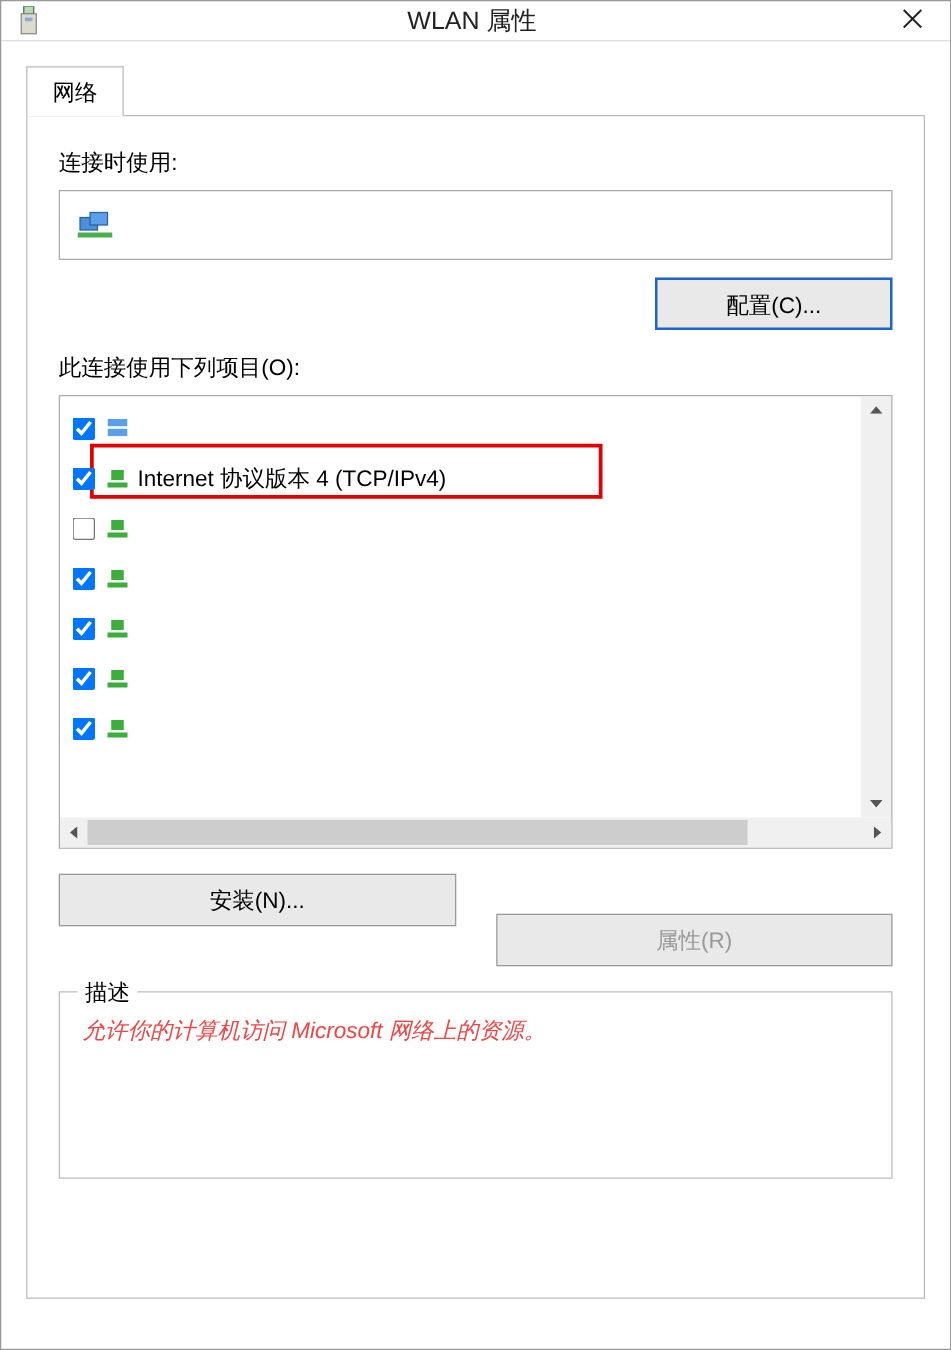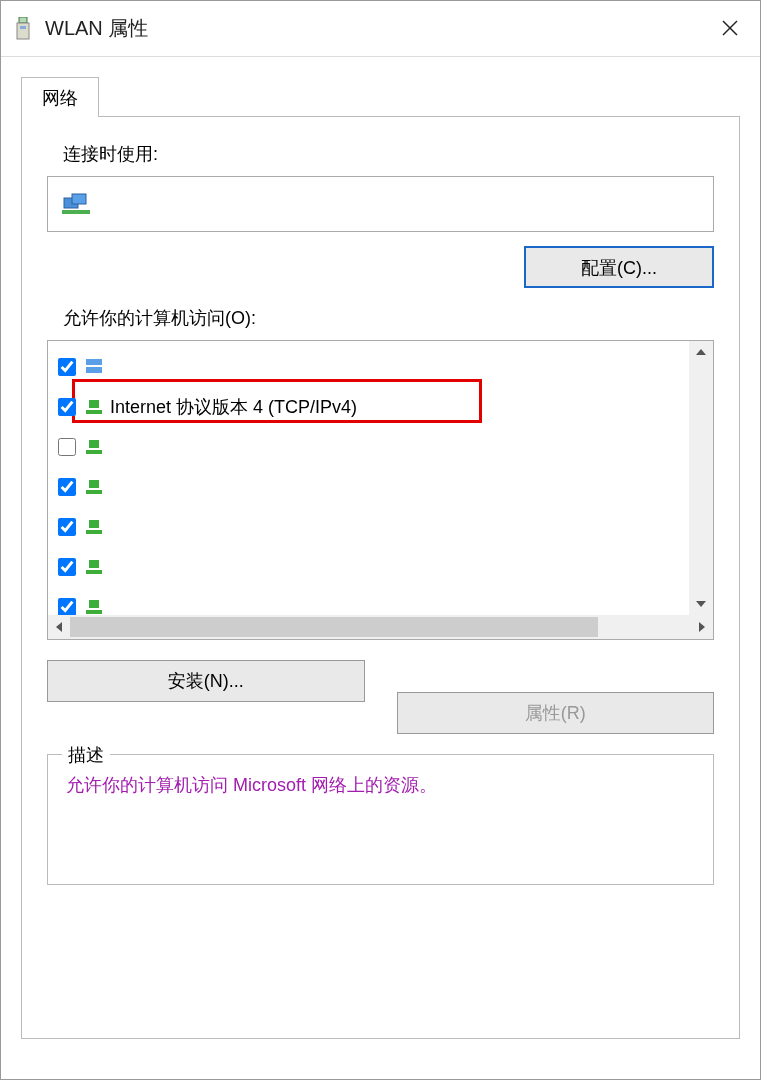--- a/index.html
+++ b/index.html
@@ -15,25 +15,26 @@
   }
   .window {
     width: 761px;
     height: 1080px;
     border: 1px solid #999;
     background: #fff;
     display: flex;
     flex-direction: column;
   }
   .titlebar {
-    height: 56px;
+    height: 32px;
     display: flex;
     align-items: center;
     padding: 0 10px;
     border-bottom: 1px solid #ddd;
+    text-align: center;
   }
   .titlebar .icon {
     width: 24px;
     height: 24px;
     margin-right: 10px;
     display: inline-flex;
     align-items: center;
     justify-content: center;
   }
   .titlebar .title {
@@ -75,21 +76,20 @@
     flex: 1;
     display: flex;
     flex-direction: column;
     position: relative;
     z-index: 1;
   }
   .label {
     font-size: 18px;
     margin-bottom: 10px;
     color: #000;
-    margin-left: 16px;
   }
   .adapter-box {
     border: 1px solid #aaa;
     padding: 12px 14px;
     height: 56px;
     display: flex;
     align-items: center;
     background: #fff;
     margin-bottom: 14px;
   }
@@ -119,21 +119,21 @@
     border: 2px solid #1a66c9;
     min-width: 190px;
   }
   .btn.disabled {
     color: #999;
     cursor: default;
     margin-top: 32px;
   }
   .listbox {
     border: 1px solid #aaa;
-    height: 300px;
+    height: 363px;
     display: flex;
     flex-direction: column;
     margin-bottom: 20px;
   }
   .listbox-inner {
     flex: 1;
     overflow: hidden;
     position: relative;
     display: flex;
   }
@@ -241,33 +241,34 @@
     margin-bottom: 20px;
   }
   .btn-row-3 .btn {
     flex: 1;
     min-width: 0;
   }
   .fieldset {
     border: 1px solid #bbb;
     padding: 18px 18px 12px 18px;
     position: relative;
-    height: 131px;
+    height: 150px;
   }
   .fieldset .legend {
     position: absolute;
     top: -12px;
     left: 14px;
     background: #fff;
     padding: 0 6px;
     font-size: 18px;
   }
   .fieldset .desc-text {
     font-size: 18px;
-    color: #a21caf;
+    color: #ef4444;
+    font-style: italic;
   }
   .dialog-buttons {
     display: flex;
     justify-content: flex-end;
     gap: 20px;
     padding: 20px;
   }
   .dialog-buttons .btn {
     min-width: 130px;
   }
@@ -311,21 +312,21 @@
             <rect x="10" y="2" width="14" height="10" fill="#5aa0e9" stroke="#2a60a0"></rect>
             <rect x="0" y="18" width="28" height="4" fill="#4caf50"></rect>
           </svg>
         </span>
       </div>
 
       <div class="btn-row-right">
         <button class="btn highlight">配置(C)...</button>
       </div>
 
-      <div class="label">允许你的计算机访问(O):</div>
+      <div class="label">此连接使用下列项目(O):</div>
 
       <div class="listbox">
         <div class="listbox-inner">
           <div class="item-area">
             <div class="highlight-box"></div>
 
             <div class="list-item">
               <input type="checkbox" class="chk" checked="" style="">
               <span>
                 <svg width="16" height="14">

